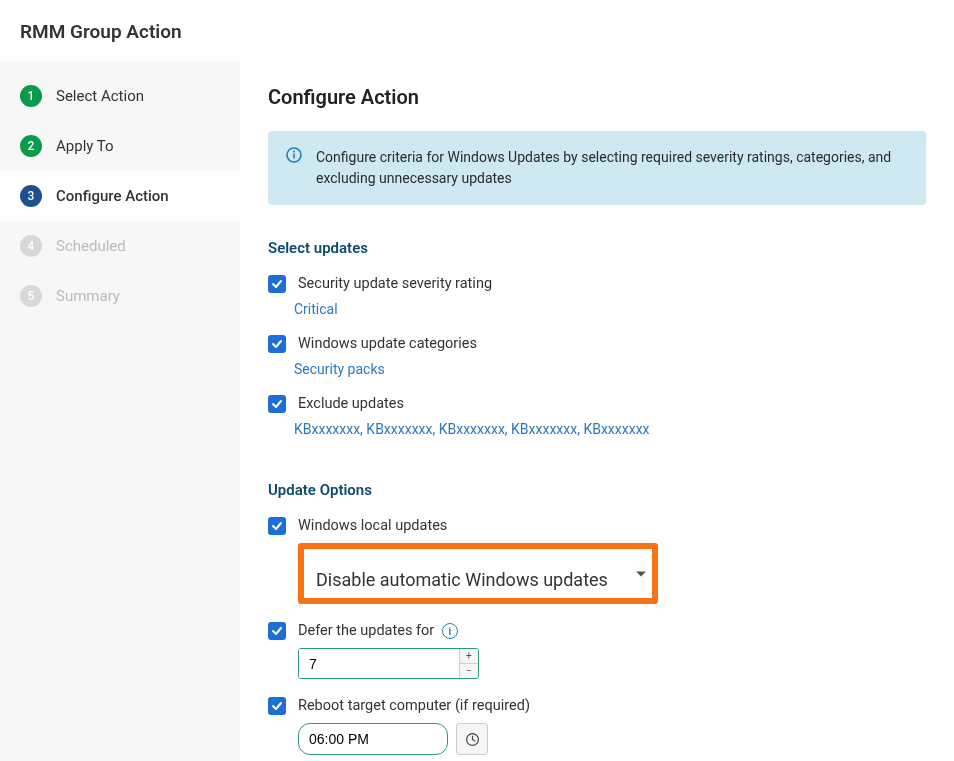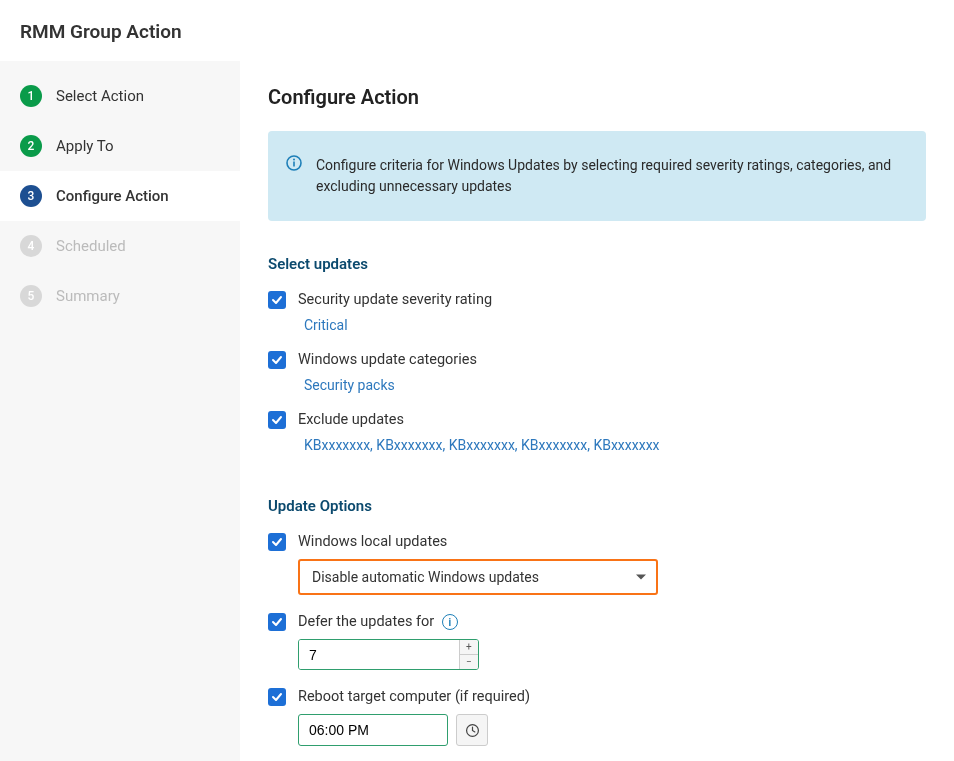--- a/index.html
+++ b/index.html
@@ -66,21 +66,21 @@
   }
   .page-title {
     font-size: 20px;
     font-weight: 600;
     color: #222;
     margin: 0 0 22px 0;
   }
   .info-banner {
     background: #cfe9f3;
     border-radius: 4px;
-    padding: 24px 18px;
+    padding: 16px 18px;
     display: flex;
     gap: 14px;
     color: #2a2a2a;
     font-size: 14px;
     line-height: 1.5;
     margin-bottom: 34px;
   }
   .info-icon {
     color: #1d7fb8;
     font-weight: bold;
@@ -108,39 +108,39 @@
     justify-content: center;
     flex-shrink: 0;
     cursor: pointer;
   }
   .chkbox svg { width: 12px; height: 12px; }
   .chk-label {
     font-size: 14.5px;
     color: #333;
   }
   .sub-link {
-    margin-left: 36px;
+    margin-left: 26px;
     color: #2d78bd;
     font-size: 14px;
     margin-bottom: 18px;
     cursor: pointer;
   }
   .sub-control {
     margin-left: 30px;
     margin-bottom: 18px;
   }
   .select-wrap {
     position: relative;
     display: inline-block;
   }
   .select {
-    border: 2px solid #f97316;
-    border-radius: 3px;
-    padding: 8px 40px 8px 12px;
-    font-size: 14px;
+    border: 6px solid #f97316;
+    border-radius: 3px;
+    padding: 20px 40px 8px 12px;
+    font-size: 18px;
     color: #333;
     background: #fff;
     min-width: 360px;
     cursor: pointer;
   }
   .select-light {
     border: 1px solid #ccc;
     border-radius: 3px;
     padding: 8px 40px 8px 12px;
     font-size: 14px;
@@ -193,21 +193,21 @@
     cursor: pointer;
   }
   .stepper-btns div:first-child { border-bottom: 1px solid #ccc; }
   .time-row {
     display: flex;
     gap: 8px;
     align-items: stretch;
   }
   .time-input {
     border: 1px solid #2f9e6e;
-    border-radius: 3px;
+    border-radius: 12px;
     padding: 7px 10px;
     width: 150px;
     font-size: 14px;
     outline: none;
   }
   .time-btn {
     border: 1px solid #ccc;
     border-radius: 3px;
     background: #f5f5f5;
     width: 32px;

